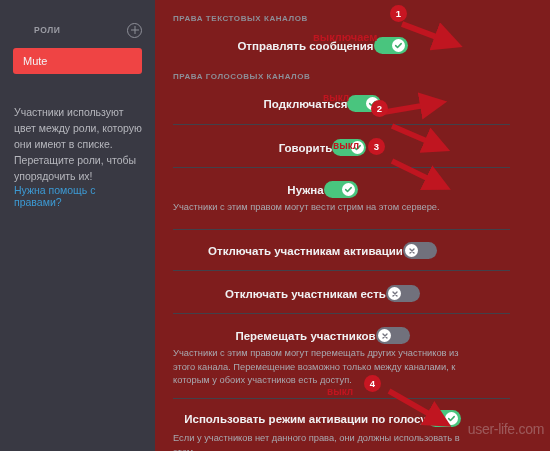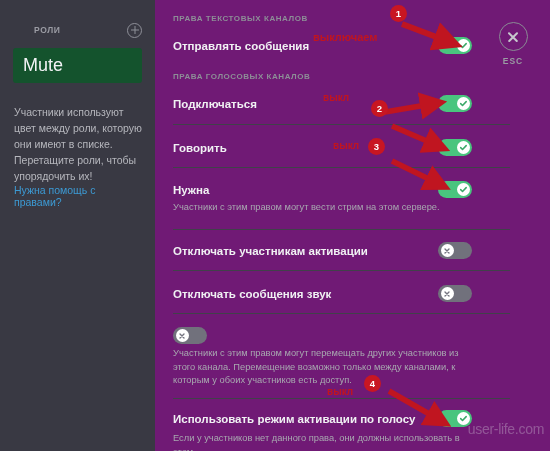--- a/index.html
+++ b/index.html
@@ -66,23 +66,23 @@
   }
   .add-role-icon::after {
     top: 2.5px; bottom: 2.5px; left: 50%;
     width: 1px; transform: translateX(-50%);
   }
 
   .role-item {
     margin: 10px 13px 0 13px;
     padding: 7px 10px;
     border-radius: 3px;
-    background: #14532d;
+    background: #ef4444;
     color: #f2f3f5;
-    font-size: 18px;
+    font-size: 11px;
     cursor: pointer;
   }
 
   .sidebar-help {
     position: absolute;
     left: 14px;
     right: 10px;
     top: 104px;
   }
   .sidebar-desc {
@@ -93,21 +93,21 @@
   .sidebar-link {
     font-size: 10.5px;
     color: #3c9ad4;
     cursor: pointer;
   }
 
   
   .main {
     flex: 1 1 auto;
     position: relative;
-    background: #701a75;
+    background: #7f1d1d;
     overflow: hidden;
   }
   .content {
     position: absolute;
     left: 9px;
     right: 0;
     top: 0;
     bottom: 0;
   }
 
@@ -116,21 +116,21 @@
     letter-spacing: 0.55px;
     font-weight: bold;
     color: #8d8e97;
     text-transform: uppercase;
     padding-left: 9px;
   }
 
   .perm-row {
     display: flex;
     align-items: center;
-    justify-content: space-between;
+    justify-content: center;
     padding-left: 9px;
     padding-right: 78px;
   }
   .perm-label {
     font-size: 11.5px;
     color: #f0f1f3;
     font-weight: bold;
     white-space: nowrap;
   }
   .perm-desc {
@@ -341,33 +341,34 @@
             <svg width="8" height="8" viewBox="0 0 12 12">
               <path d="M3 3 L9 9 M9 3 L3 9" fill="none" stroke="#74747f" stroke-width="2" stroke-linecap="round"></path>
               </svg>
           </span>
         </span>
       </div>
 
       <div class="divider" style="position:absolute;left:0;right:0;top:270px;"></div>
 
       <div class="perm-row" style="position:absolute;left:0;right:0;top:285px;">
-        <span class="perm-label">Отключать сообщения звук</span>
+        <span class="perm-label">Отключать участникам есть</span>
         <span class="toggle off">
           <span class="knob">
             <svg width="8" height="8" viewBox="0 0 12 12">
               <path d="M3 3 L9 9 M9 3 L3 9" fill="none" stroke="#74747f" stroke-width="2" stroke-linecap="round"></path>
               </svg>
           </span>
         </span>
       </div>
 
       <div class="divider" style="position:absolute;left:0;right:0;top:313px;"></div>
 
       <div class="perm-row" style="position:absolute;left:0;right:0;top:327px;">
+        <span class="perm-label">Перемещать участников</span>
         <span class="toggle off">
           <span class="knob">
             <svg width="8" height="8" viewBox="0 0 12 12">
               <path d="M3 3 L9 9 M9 3 L3 9" fill="none" stroke="#74747f" stroke-width="2" stroke-linecap="round"></path>
               </svg>
           </span>
         </span>
       </div>
       <div class="perm-desc" style="position:absolute;left:0;right:0;top:347px;">Участники с этим правом могут перемещать других участников из этого канала. Перемещение возможно только между каналами, к которым у обоих участников есть доступ.</div>
 
@@ -380,24 +381,20 @@
             <svg width="9" height="9" viewBox="0 0 12 12">
                 <path d="M2.2 6.2 L4.7 8.7 L9.6 3.5" fill="none" stroke="#3aa868" stroke-width="2" stroke-linecap="round" stroke-linejoin="round"></path>
               </svg>
           </span>
         </span>
       </div>
       <div class="perm-desc" style="position:absolute;left:0;right:0;top:432px;">Если у участников нет данного права, они должны использовать в этом</div>
 
     </div>
 
-    <div class="esc-wrap">
-      <div class="esc-circle"></div>
-      <div class="esc-text">ESC</div>
-    </div>
   </main>
 </div>
 
 <div id="annotations">
   <svg width="550" height="451" style="position:absolute;inset:0;">
     <defs>
       <marker id="ah" markerWidth="5" markerHeight="5" refX="2.2" refY="2.5" orient="auto">
         <path d="M0,0 L5,2.5 L0,5 z" fill="#c01520"></path>
       </marker>
     </defs>

